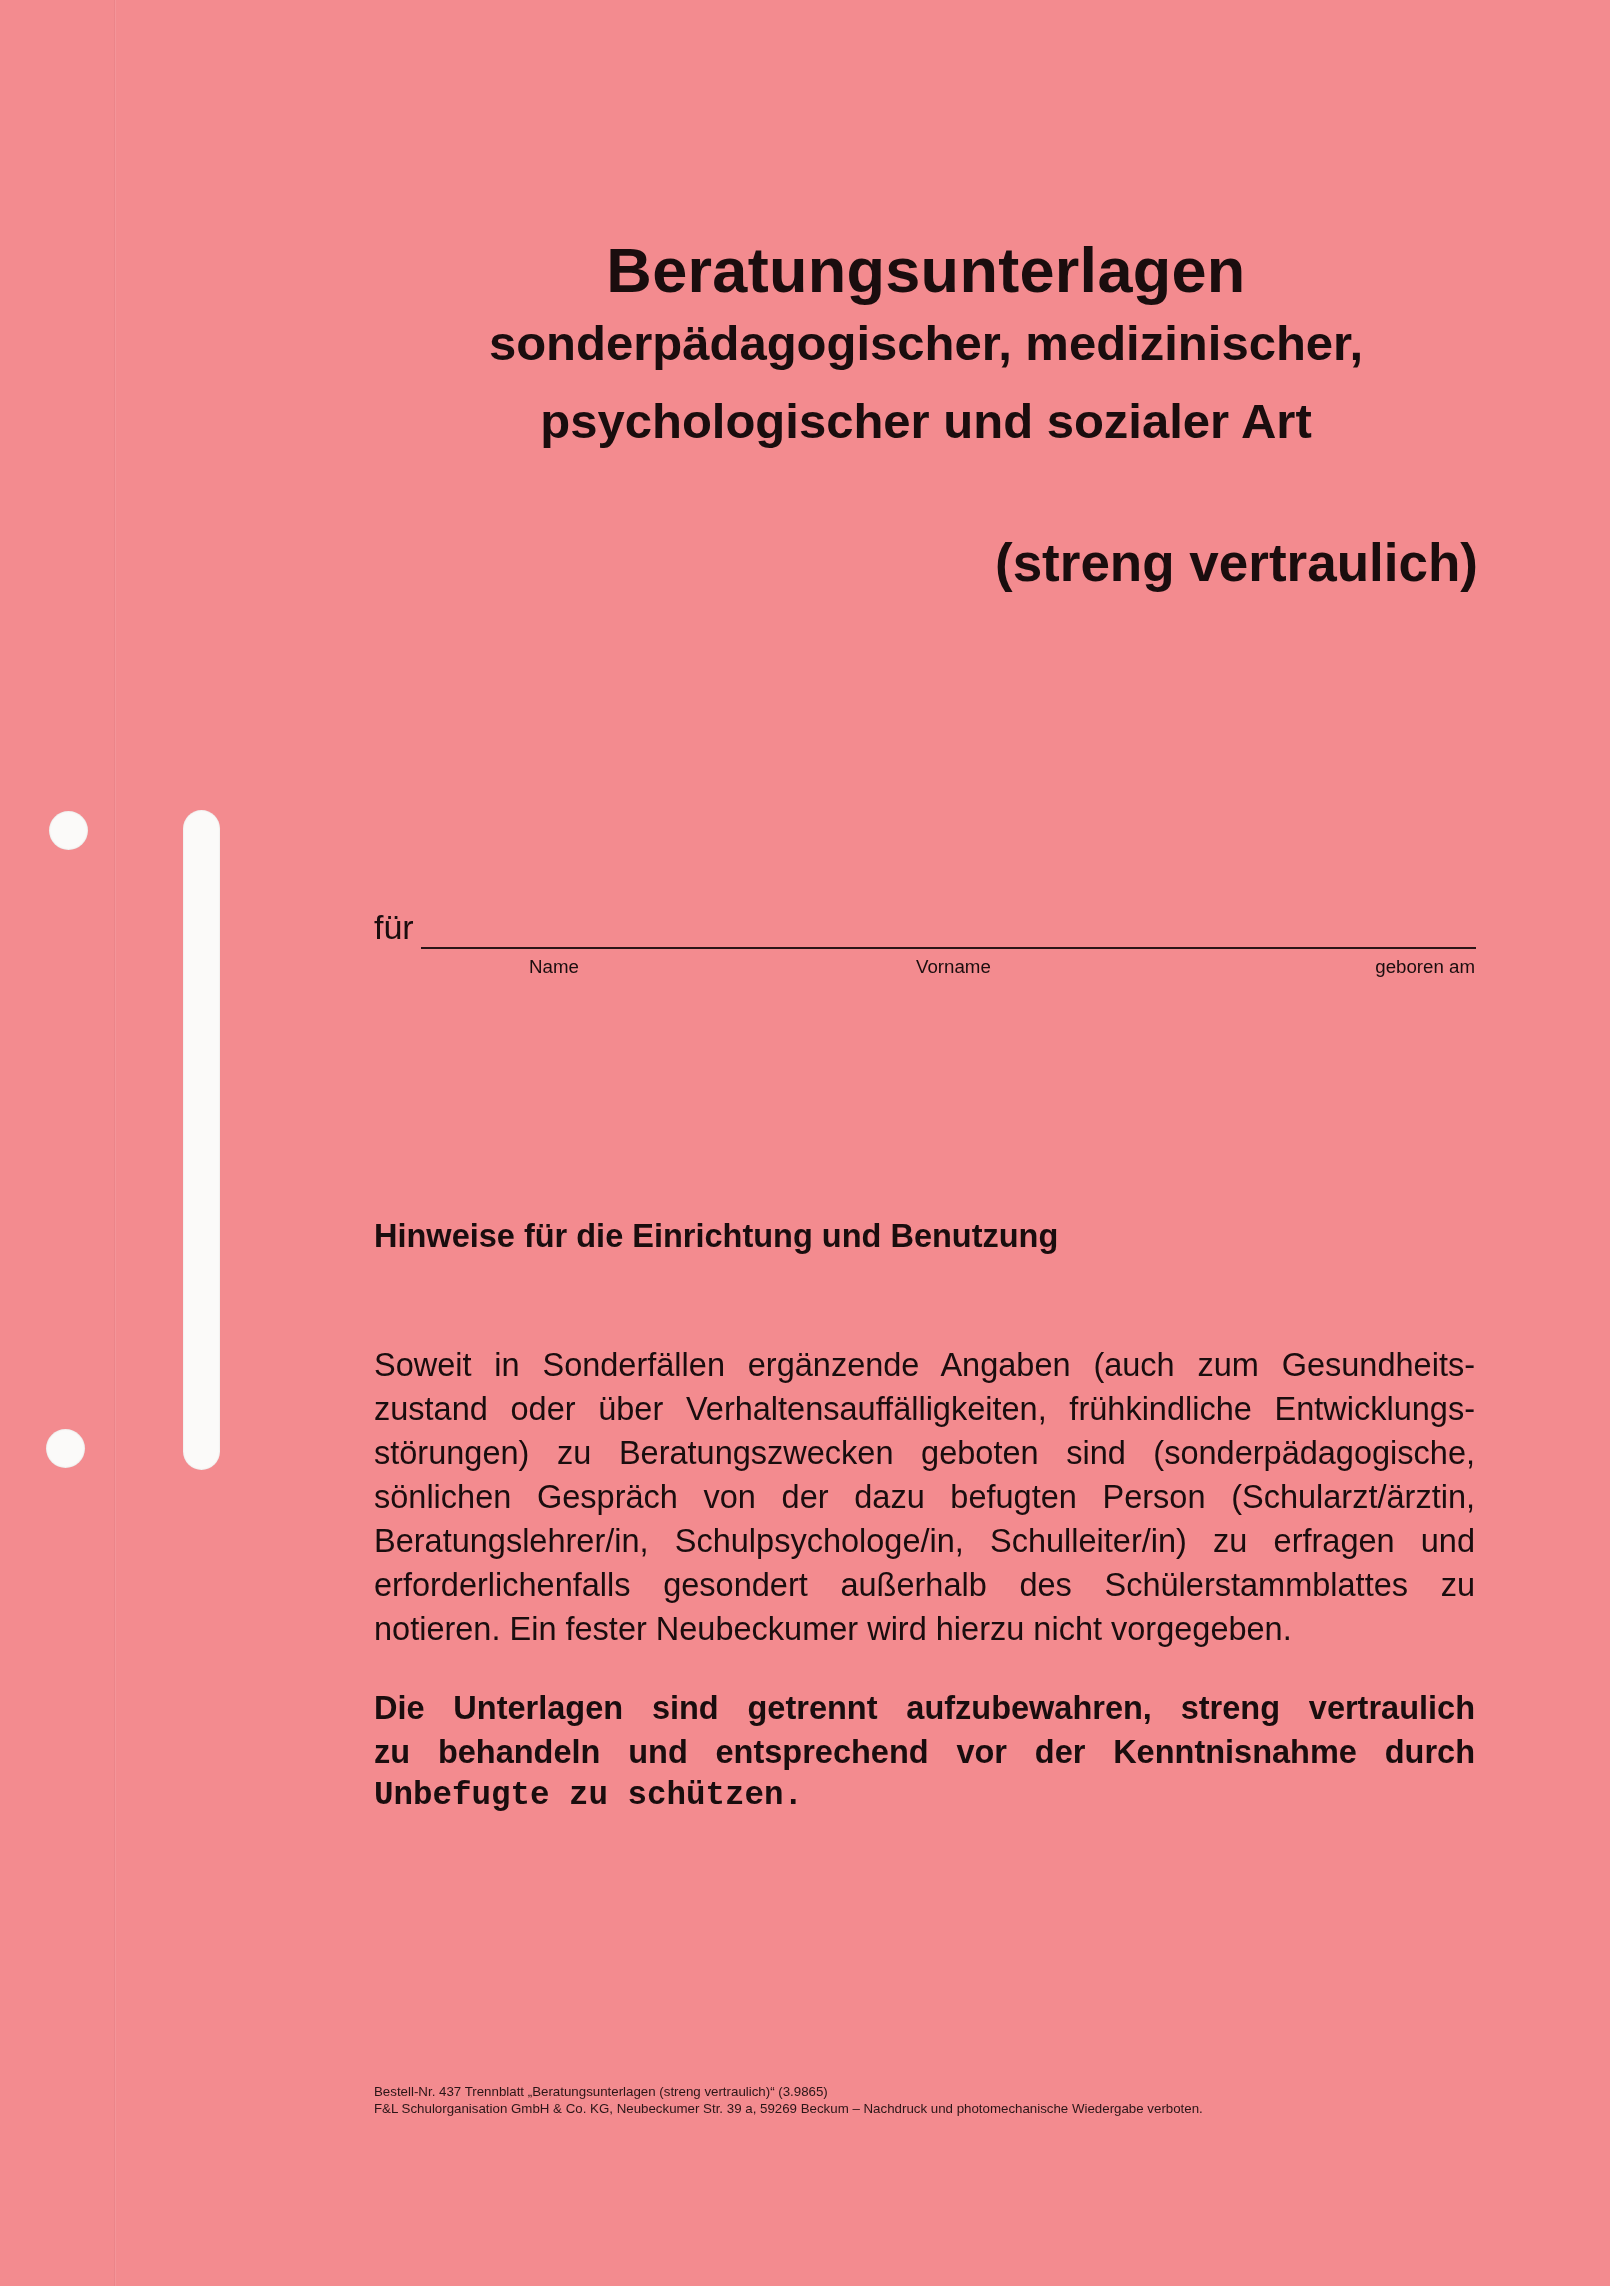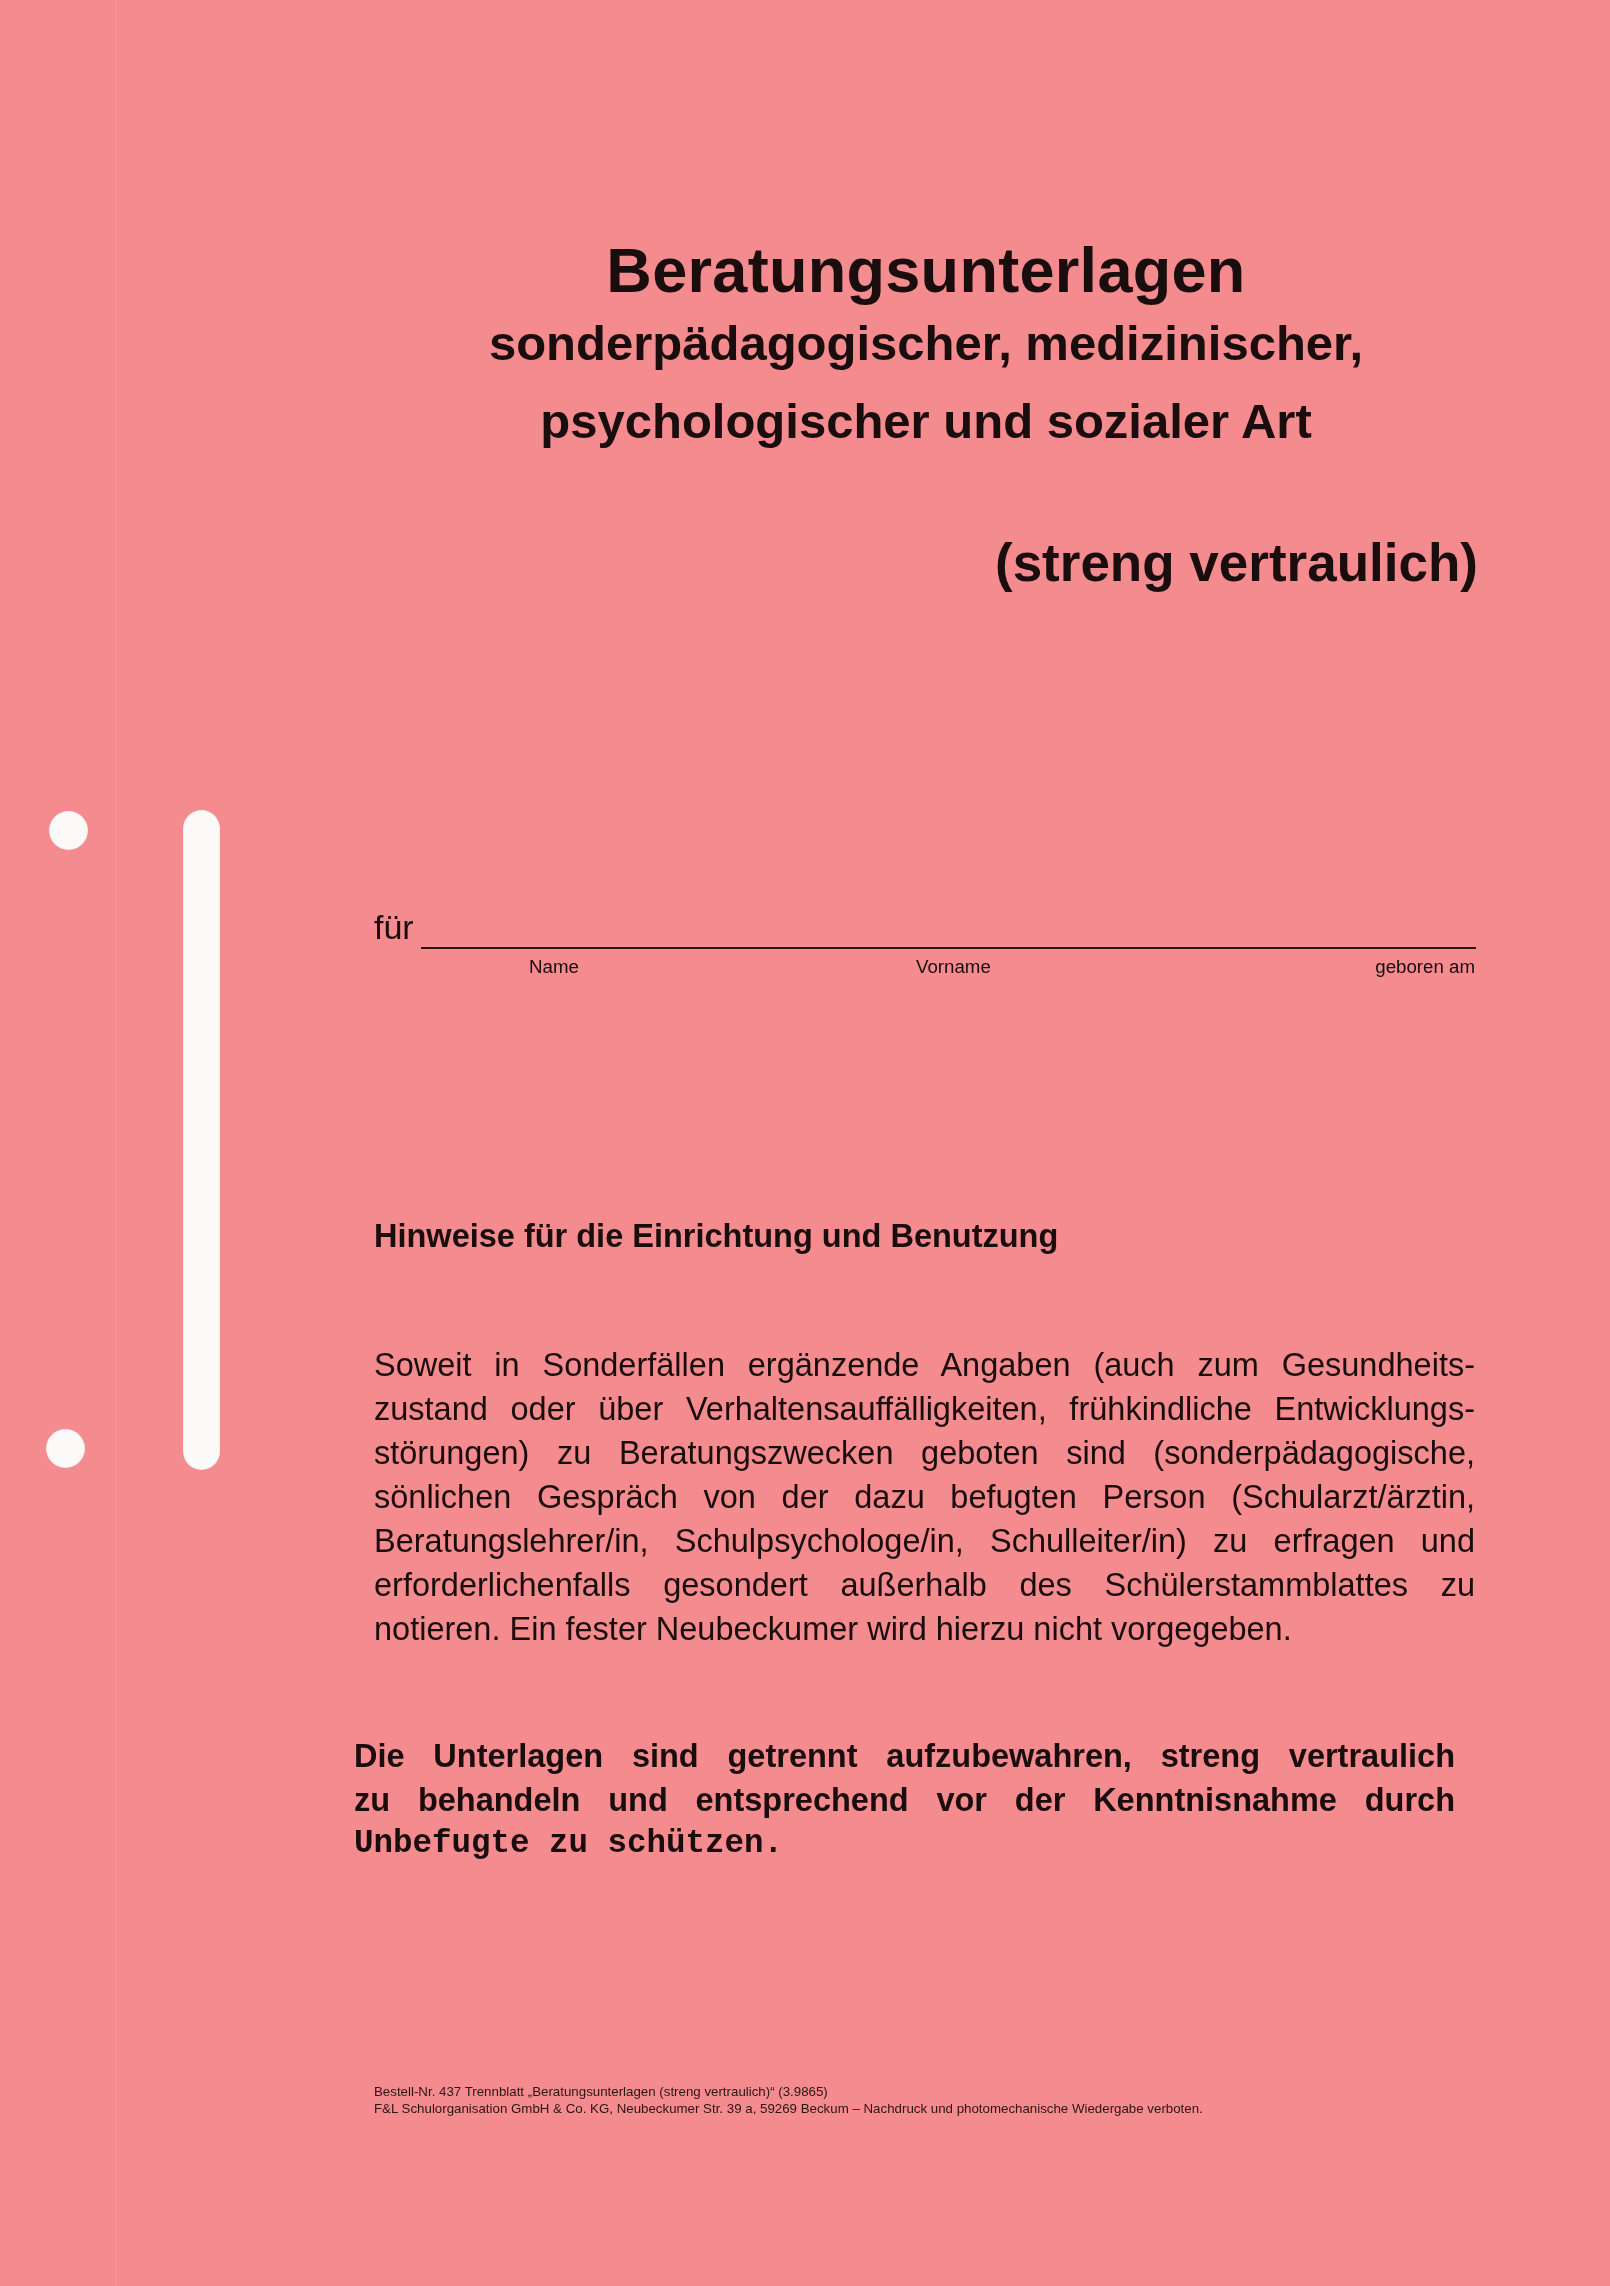--- a/index.html
+++ b/index.html
@@ -53,22 +53,22 @@
     .section-heading {
       left: 374px; top: 1210px; font-size: 32.5px; font-weight: bold; margin-top: 8px;
     }
     .body-para {
       position: absolute; left: 374px; top: 1296px; width: 1101px;
       font-size: 32.5px; line-height: 44px; text-align: justify; margin-top: 47px;
     }
     .body-para .line { display: block; text-align: justify; text-align-last: justify; white-space: nowrap; }
     .body-para .line.last { text-align-last: left; }
     .warning {
-      position: absolute; left: 354px; top: 1686px; width: 1101px;
-      font-size: 32.5px; line-height: 44px; font-weight: bold; margin-top: 48px;
+      position: absolute; left: 374px; top: 1686px; width: 1101px;
+      font-size: 32.5px; line-height: 44px; font-weight: bold;
     }
     .warning .line { display: block; text-align: justify; text-align-last: justify; white-space: nowrap; }
     .warning .line.last { text-align-last: left; font-family: Liberation Mono, monospace; }
     .footer { left: 374px; font-size: 13.3px; color: #2a1517; }
     .footer1 { top: 2084px; }
     .footer2 { top: 2101px; }
   </style>
 </head>
 <body>
 

